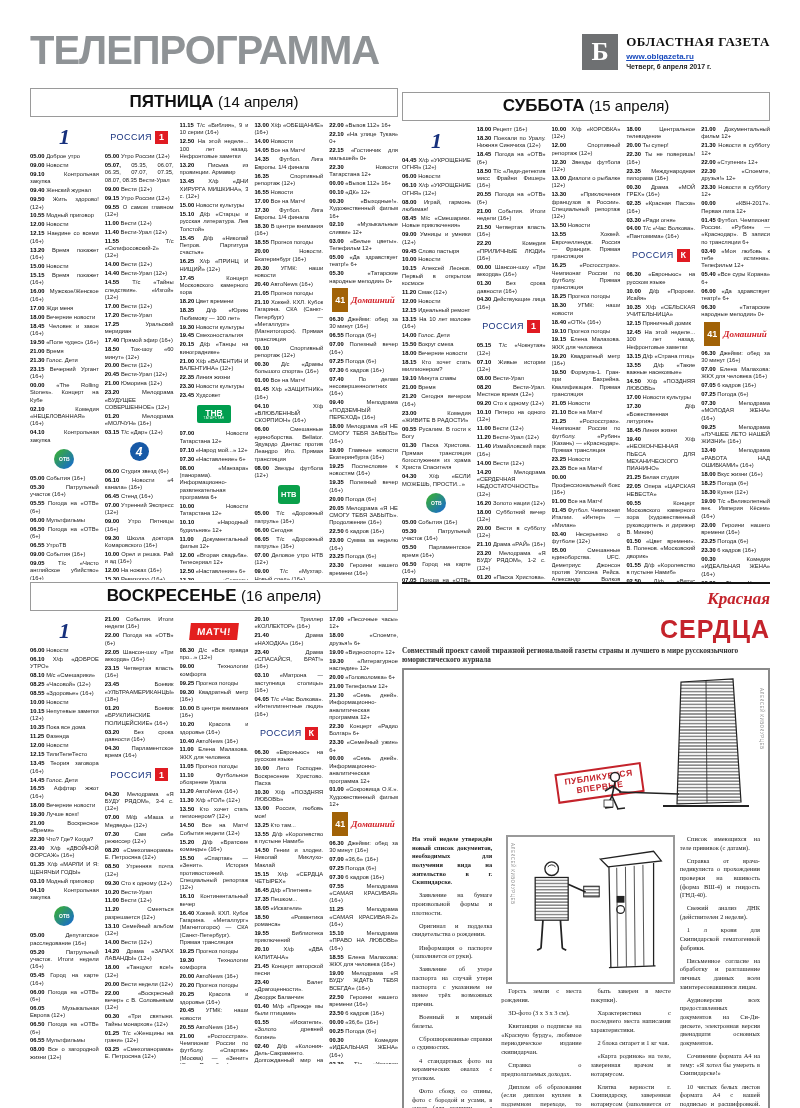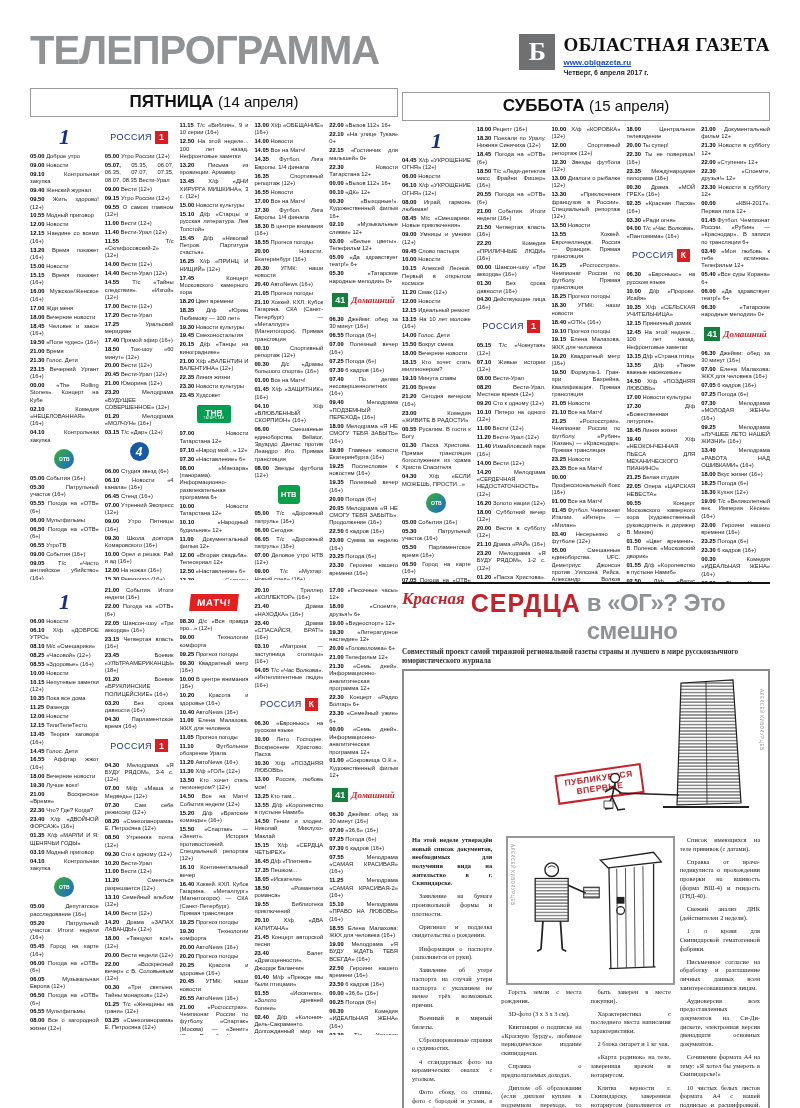--- a/index.html
+++ b/index.html
@@ -3,21 +3,21 @@
 <meta charset="utf-8">
 <style>
   html,body{margin:0;padding:0;}
   body{width:800px;height:1108px;position:relative;background:#fff;font-family:"Liberation Sans",sans-serif;overflow:hidden;}
   
   .hdr{position:absolute;left:30px;top:34px;width:740px;height:50px;}
   .hdr-title{position:absolute;left:0;top:-6px;font-size:40px;font-weight:bold;color:#8f9396;letter-spacing:-1px;}
   .brand{position:absolute;right:0;top:0;display:flex;gap:8px;align-items:flex-start;}
   .brand-b{width:36px;height:36px;background:#6e7072;color:#fff;font-family:"Liberation Serif",serif;font-weight:bold;font-size:26px;display:flex;align-items:center;justify-content:center;}
   .brand-txt{display:flex;flex-direction:column;gap:2px;}
-  .brand-name{font-family:"Liberation Serif",serif;font-weight:bold;font-size:19px;color:#111;letter-spacing:.5px;}
+  .brand-name{font-family:"Liberation Serif",serif;font-weight:bold;font-size:13px;color:#111;letter-spacing:.5px;}
   .brand-site{font-size:8px;color:#1a4bbd;text-decoration:underline;font-weight:bold;}
   .brand-date{font-size:7px;color:#222;font-weight:bold;}
   
   .day{position:absolute;width:368px;}
   #day0{left:30px;top:88px;}
   #day1{left:402px;top:92px;}
   #day2{left:30px;top:582px;}
   .day-title{border:1px solid #9a9a9a;text-align:center;padding:3px 6px 4px;background:#fff;}
   .day-title .dn{font-size:17px;font-weight:bold;color:#111;}
   .day-title .dd{font-size:15px;color:#111;}
@@ -30,25 +30,25 @@
   .chlogo{height:24px;margin:3px auto 4px;display:flex;align-items:center;justify-content:center;gap:3px;}
   .lg-perviy .one{font-family:"Liberation Serif",serif;font-style:italic;font-weight:bold;font-size:22px;color:#17317d;line-height:1;}
   .ros-word{font-weight:normal;font-size:9px;color:#17317d;letter-spacing:.5px;}
   .ros-box{width:13px;height:13px;background:#e01b22;color:#fff;font-weight:bold;font-size:9px;display:inline-flex;align-items:center;justify-content:center;}
   .lg-otv .otv{width:20px;height:20px;border-radius:50%;background:linear-gradient(135deg,#35a54a 20%,#1d74b8 80%);color:#fff;font-size:5px;font-weight:bold;display:flex;align-items:center;justify-content:center;}
   .lg-ch4 .c4{width:19px;height:19px;border-radius:50%;background:#1759a6;color:#fff;font-weight:bold;font-style:italic;font-size:12px;display:flex;align-items:center;justify-content:center;}
   .lg-match .m{background:#e3201f;color:#fff;font-weight:bold;font-size:10px;padding:3px 7px;transform:skewX(-6deg);letter-spacing:.5px;}
   .lg-ntv .n{width:22px;height:19px;border-radius:3px;background:#0aa04a;color:#fff;font-weight:bold;font-size:7.5px;display:flex;align-items:center;justify-content:center;}
   .lg-tnv .t{width:34px;height:18px;border-radius:2px;background:#009e4f;color:#fff;font-weight:bold;font-size:8.5px;display:flex;flex-direction:column;align-items:center;justify-content:center;line-height:1;}
   .lg-tnv .t small{font-size:3px;font-weight:normal;letter-spacing:.4px;}
-  .lg-ch41 .f{width:16px;height:14px;background:#15803d;color:#fff;font-weight:bold;font-size:9px;display:inline-flex;align-items:center;justify-content:center;}
+  .lg-ch41 .f{width:16px;height:24px;background:#a16207;color:#fff;font-weight:bold;font-size:9px;display:inline-flex;align-items:center;justify-content:center;}
   .lg-ch41 .dom{font-family:"Liberation Serif",serif;font-style:italic;font-weight:bold;color:#d22027;font-size:9px;}
   
   #burda{position:absolute;left:402px;top:582px;width:368px;border-top:2px solid #111;}
-  .masthead{display:flex;align-items:flex-start;gap:6px;padding:5px 0 1px;}
+  .masthead{display:flex;align-items:flex-end;gap:6px;padding:5px 0 1px;flex-direction:column;}
   .kb-script{color:#c4232b;font-family:"Liberation Serif",serif;font-style:italic;font-weight:bold;font-size:17px;}
   .kb-block{color:#c4232b;font-weight:bold;font-size:25px;letter-spacing:1px;}
   .kb-rest{color:#8f9396;font-weight:bold;font-size:24px;letter-spacing:-.5px;}
   .kb-sub{font-family:"Liberation Serif",serif;font-size:7.3px;font-weight:bold;color:#333;padding:1px 0 4px;}
   .article{border:2px solid #8a8a8a;position:relative;height:448px;padding:8px;overflow:hidden;}
   .headline{font-family:"Liberation Serif",serif;font-size:20px;font-weight:bold;width:235px;line-height:1.12;color:#111;}
   .stamp{position:absolute;left:152px;top:98px;transform:rotate(-8deg);border:2px solid #c4232b;color:#c4232b;font-weight:bold;font-size:8.5px;line-height:1.15;padding:3px 7px;text-align:center;letter-spacing:.5px;background:rgba(255,255,255,.7);}
   .cart1{position:absolute;right:10px;top:4px;width:155px;height:152px;}
   .vcred{position:absolute;writing-mode:vertical-rl;font-size:4.5px;color:#888;letter-spacing:.5px;}
   .vc1{right:4px;top:18px;}
@@ -428,20 +428,24 @@
         <div class="li"><b>23.00</b> Героини нашего времени (16+)</div>
         <div class="li"><b>23.25</b> Погода (6+)</div>
         <div class="li"><b>23.30</b> 6 кадров (16+)</div>
         <div class="li"><b>00.30</b> Комедия «ИДЕАЛЬНАЯ ЖЕНА» (16+)</div>
         <div class="li"><b>02.30</b> Т/с «Условия контракта» (16+)</div>
       </div>
     </div>
 </div>
 
 <div class="day" id="day2">
+  <div class="day-title">
+    <span class="dn">ВОСКРЕСЕНЬЕ</span>
+    <span class="dd">(16 апреля)</span>
+  </div>
   <div class="day-body">
       <div class="col">
         <div class="chlogo lg-perviy">
           <span class="one">1</span>
         </div>
         <div class="li"><b>06.00</b> Новости</div>
         <div class="li"><b>06.10</b> Х/ф «ДОБРОЕ УТРО»</div>
         <div class="li"><b>08.10</b> М/с «Смешарики»</div>
         <div class="li"><b>08.25</b> «Часовой» (12+)</div>
         <div class="li"><b>08.55</b> «Здоровье» (16+)</div>
@@ -601,21 +605,20 @@
         <div class="li"><b>00.30</b> Комедия «ИДЕАЛЬНАЯ ЖЕНА» (16+)</div>
         <div class="li"><b>02.30</b> Т/с «Условия контракта» (16+)</div>
       </div>
     </div>
 </div>
 
 <div id="burda">
   <div class="masthead">
     <span class="kb-script">Красная</span>
     <span class="kb-block">СЕРДЦА</span>
-    <span class="kb-rest">в «ОГ»? Это смешно</span>
   </div>
   <div class="kb-sub">Совместный проект самой тиражной региональной газеты страны и лучшего в мире русскоязычного юмористического журнала</div>
   <div class="article">
     <div class="stamp">
       <div>ПУБЛИКУЕТСЯ</div>
       <div>ВПЕРВЫЕ</div>
     </div>
     <svg class="cart1" viewBox="0 0 155 152">
       <defs>
         <pattern id="hh" width="5" height="3.2" patternUnits="userSpaceOnUse">

